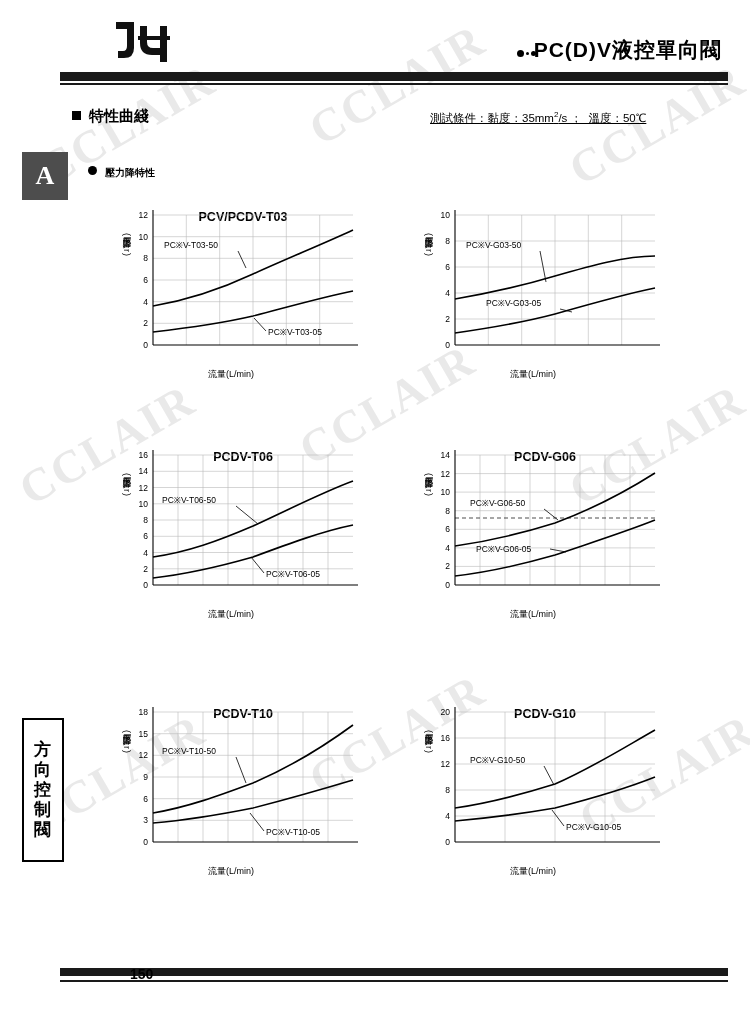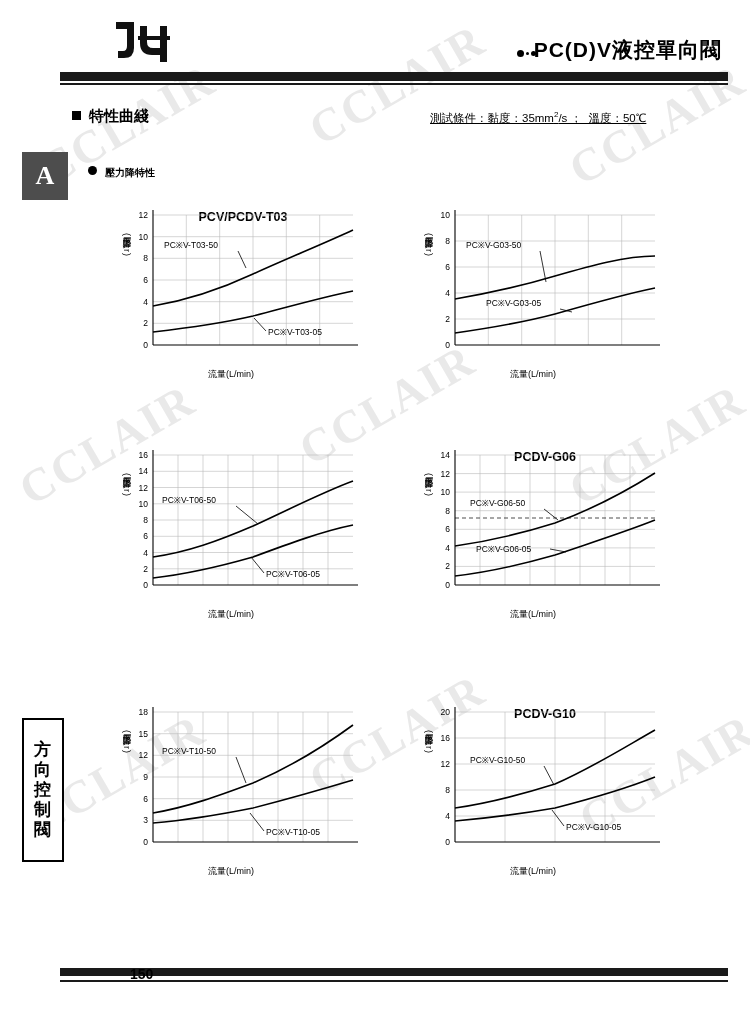--- a/index.html
+++ b/index.html
@@ -193,20 +193,21 @@
     <text class="tick" x="235" y="158" text-anchor="middle">60</text>
     <text class="ann" x="46" y="48">PC※V-G03-50</text>
     <line class="lead" x1="120" y1="51" x2="126" y2="82"></line>
     <text class="ann" x="66" y="106">PC※V-G03-05</text>
     <line class="lead" x1="140" y1="109" x2="152" y2="112"></line>
   </svg>
   <div class="xlab" style="left:90px;top:190px;">流量(L/min)</div>
 </div>
 
 <div class="chart" style="left:118px;top:418px;width:250px;height:190px;">
+  <div class="cap">PCDV-T06</div>
   <div class="ylab" style="left:2px;top:52px;">壓力降(bar)</div>
   <svg class="plot" width="250" height="150" viewBox="0 0 250 150">
     <g class="grid">
       <line x1="35" y1="15" x2="235" y2="15"></line>
         <line x1="35" y1="31.3" x2="235" y2="31.3"></line>
       <line x1="35" y1="47.5" x2="235" y2="47.5"></line>
         <line x1="35" y1="63.8" x2="235" y2="63.8"></line>
       <line x1="35" y1="80" x2="235" y2="80"></line>
         <line x1="35" y1="96.3" x2="235" y2="96.3"></line>
       <line x1="35" y1="112.5" x2="235" y2="112.5"></line>
@@ -293,20 +294,21 @@
     <text class="tick" x="235" y="158" text-anchor="middle">200</text>
     <text class="ann" x="50" y="66">PC※V-G06-50</text>
     <line class="lead" x1="124" y1="69" x2="138" y2="80"></line>
     <text class="ann" x="56" y="112">PC※V-G06-05</text>
     <line class="lead" x1="130" y1="109" x2="146" y2="112"></line>
   </svg>
   <div class="xlab" style="left:90px;top:190px;">流量(L/min)</div>
 </div>
 
 <div class="chart" style="left:118px;top:675px;width:250px;height:190px;">
+  <div class="cap">PCDV-T10</div>
   <div class="ylab" style="left:2px;top:52px;">壓力降(bar)</div>
   <svg class="plot" width="250" height="150" viewBox="0 0 250 150">
     <g class="grid">
       <line x1="35" y1="15" x2="235" y2="15"></line>
         <line x1="35" y1="36.7" x2="235" y2="36.7"></line>
       <line x1="35" y1="58.3" x2="235" y2="58.3"></line>
         <line x1="35" y1="80" x2="235" y2="80"></line>
       <line x1="35" y1="101.7" x2="235" y2="101.7"></line>
         <line x1="35" y1="123.3" x2="235" y2="123.3"></line>
       <line x1="60" y1="15" x2="60" y2="145"></line>

